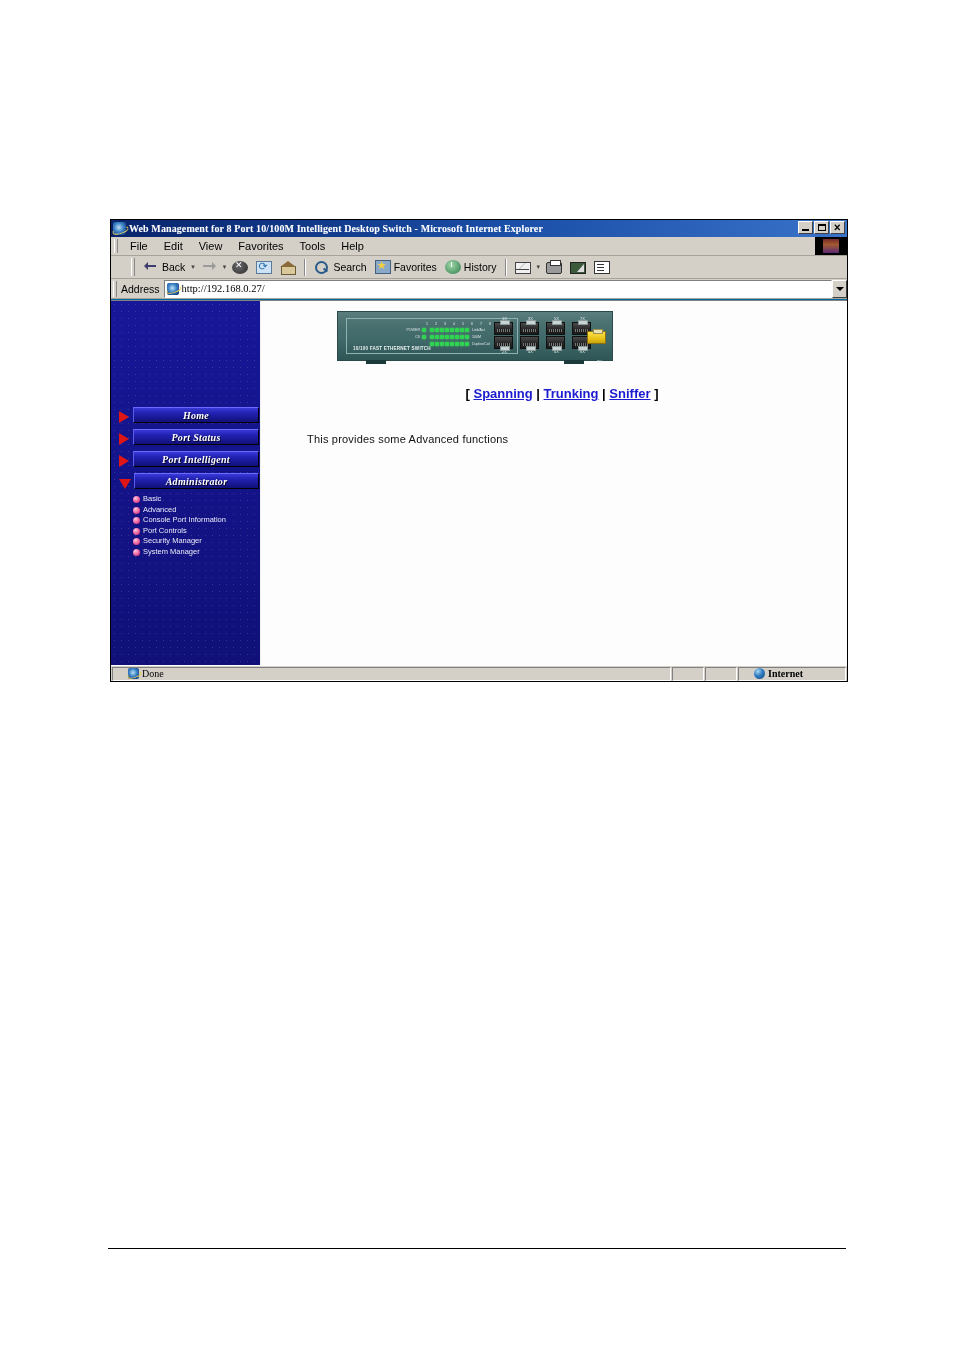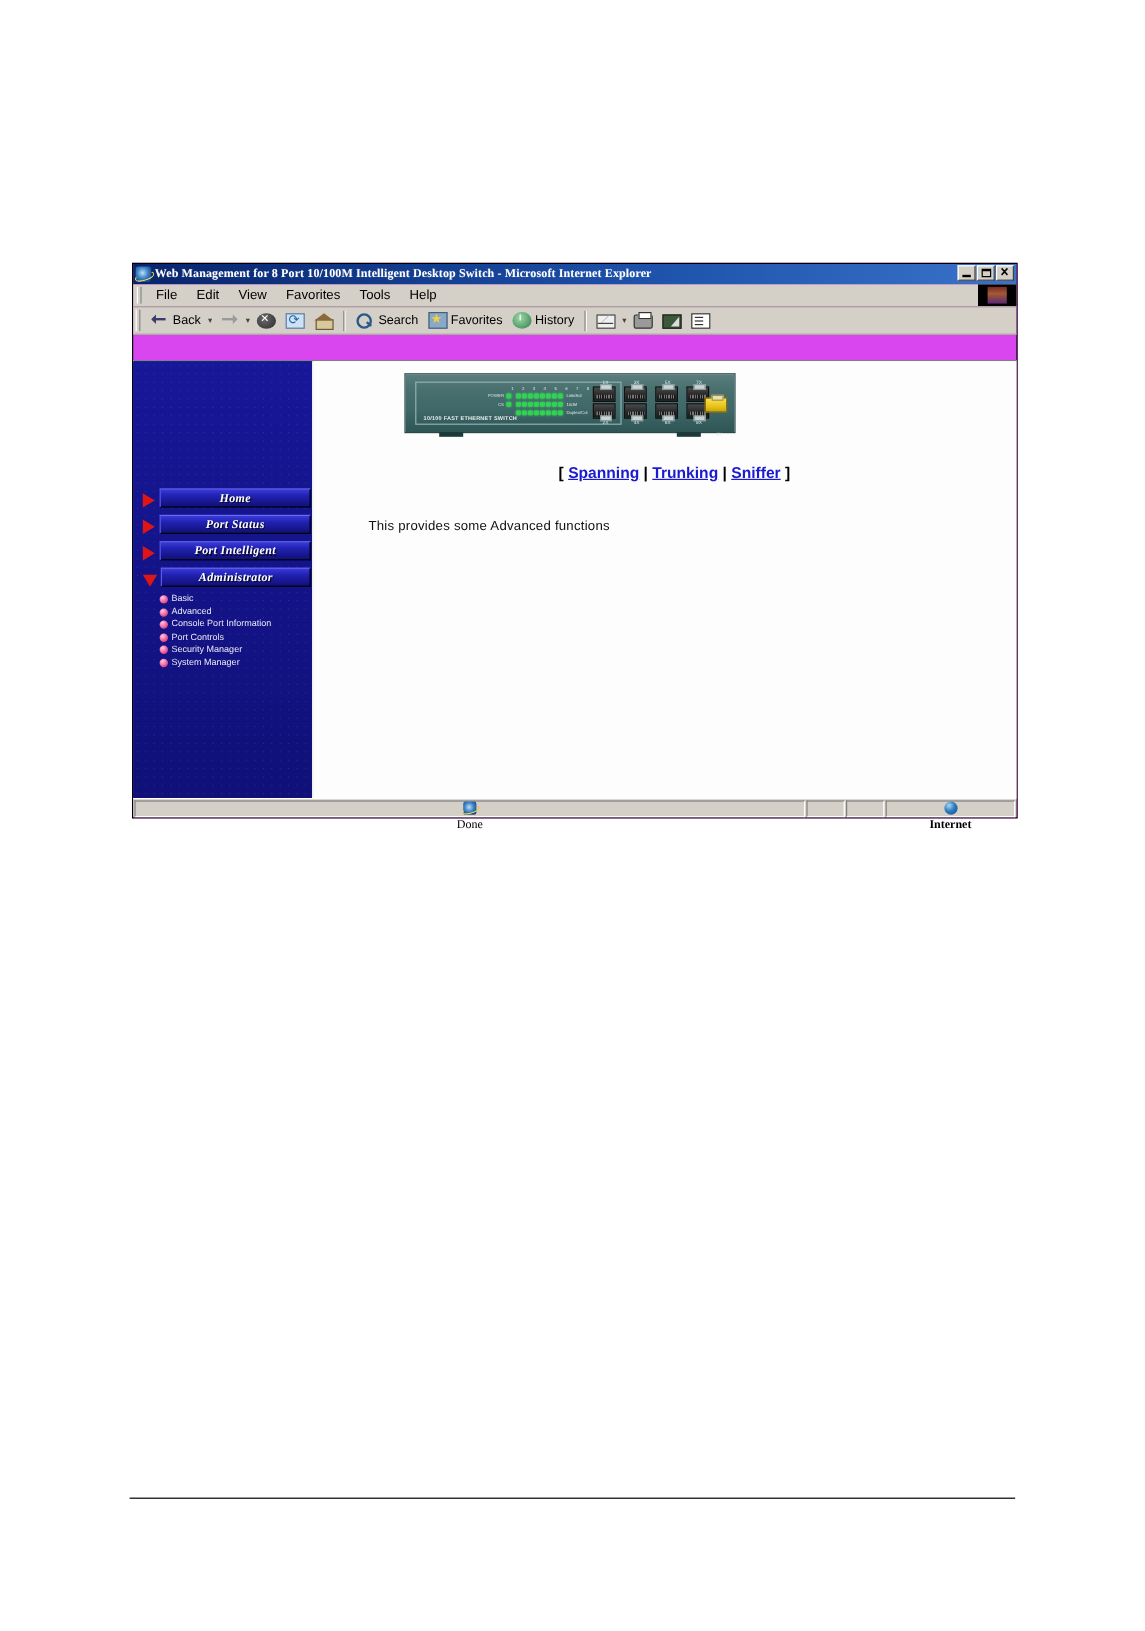--- a/index.html
+++ b/index.html
@@ -8,21 +8,21 @@
     background: #ffffff;
     font-family: "Liberation Sans", sans-serif;
     overflow: hidden;
   }
   .page { position: relative; width: 954px; height: 1359px; background: #fff; }
 
   
   .browser {
     position: absolute; left: 110px; top: 219px;
     width: 738px; height: 463px;
-    background: #d946ef;
+    background: #0369a1;
     border: 1px solid #000;
     box-shadow: 0 0 0 0 #000;
   }
 
   
   .titlebar {
     height: 17px;
     background: linear-gradient(90deg, #08246b 0%, #1b4fa8 55%, #3a72c9 100%);
     display: flex; align-items: center;
     padding: 0 1px 0 2px;
@@ -85,21 +85,21 @@
     width: 16px; height: 14px;
     background: linear-gradient(180deg,#8a2f2f 0%, #c06a3a 40%, #6b2f8a 100%);
     opacity: .85;
   }
 
   
   .toolbar {
     height: 23px; background: #d4d0c8;
     display: flex; align-items: center;
     border-bottom: 1px solid #a8a49c;
-    padding-left: 2px;
+    padding-left: 20px;
   }
   .tgrip { width: 4px; height: 18px; margin-right: 4px; border-left: 1px solid #fff; border-right: 1px solid #888; }
   .tbtn {
     display: flex; align-items: center; gap: 3px;
     padding: 1px 4px; font-size: 10.5px; color: #000; white-space: nowrap;
   }
   .tsep { width: 1px; height: 17px; margin: 0 4px; border-left: 1px solid #888; border-right: 1px solid #fff; }
   .tcaret { font-size: 7px; color: #444; margin: 0 2px; }
   .ticon { width: 16px; height: 15px; position: relative; flex: 0 0 16px; }
 
@@ -311,21 +311,21 @@
 
   
   .statusbar {
     position: absolute; left: 0; right: 0; bottom: 0; height: 16px;
     background: #d4d0c8; display: flex; align-items: center;
     border-top: 1px solid #fff;
   }
   .sb-pane {
     height: 14px; border: 1px solid; border-color: #808080 #fff #fff #808080;
     display: flex; align-items: center; gap: 3px; padding: 0 15px;
-    font-size: 10px; color: #000; font-family: "Liberation Serif", serif; flex-direction: column;
+    font-size: 10px; color: #000; font-family: "Liberation Serif", serif;
   }
   .sb-main { flex: 1; margin: 0 1px; }
   .sb-small { width: 22px; margin-right: 1px; }
   .sb-zone { width: 108px; margin-right: 1px; font-weight: bold; }
   .sb-ie {
     width: 11px; height: 11px; flex:0 0 11px; position: relative;
     background: radial-gradient(circle at 45% 42%, #bfe0f5 0%, #3f86c9 42%, #1d4f94 75%, #0d2f63 100%);
     border-radius: 2px;
   }
   .sb-ie::after{content:"";position:absolute;left:-1px;top:4px;width:13px;height:4px;border:1px solid #e8c84a;
@@ -419,20 +419,29 @@
         <span class="ticon ic-print"></span>
       </div>
       <div class="tbtn">
         <span class="ticon ic-edit"></span>
       </div>
       <div class="tbtn">
         <span class="ticon ic-discuss"></span>
       </div>
     </div>
 
+    <div class="addressbar">
+      <div class="agrip"></div>
+      <div class="addrlabel">Address</div>
+      <div class="addrfield">
+        <span class="addr-ie"></span>
+        <span class="addrurl" title="http://192.168.0.27/">http://192.168.0.27/</span>
+      </div>
+      <div class="addrdrop"></div>
+    </div>
 
     <div class="viewport">
 
       <div class="sidebar">
         <div class="navlist">
 
           <div class="navrow">
             <span class="arrow-r"></span>
             <span class="navbtn">
                 <span>Home</span>

